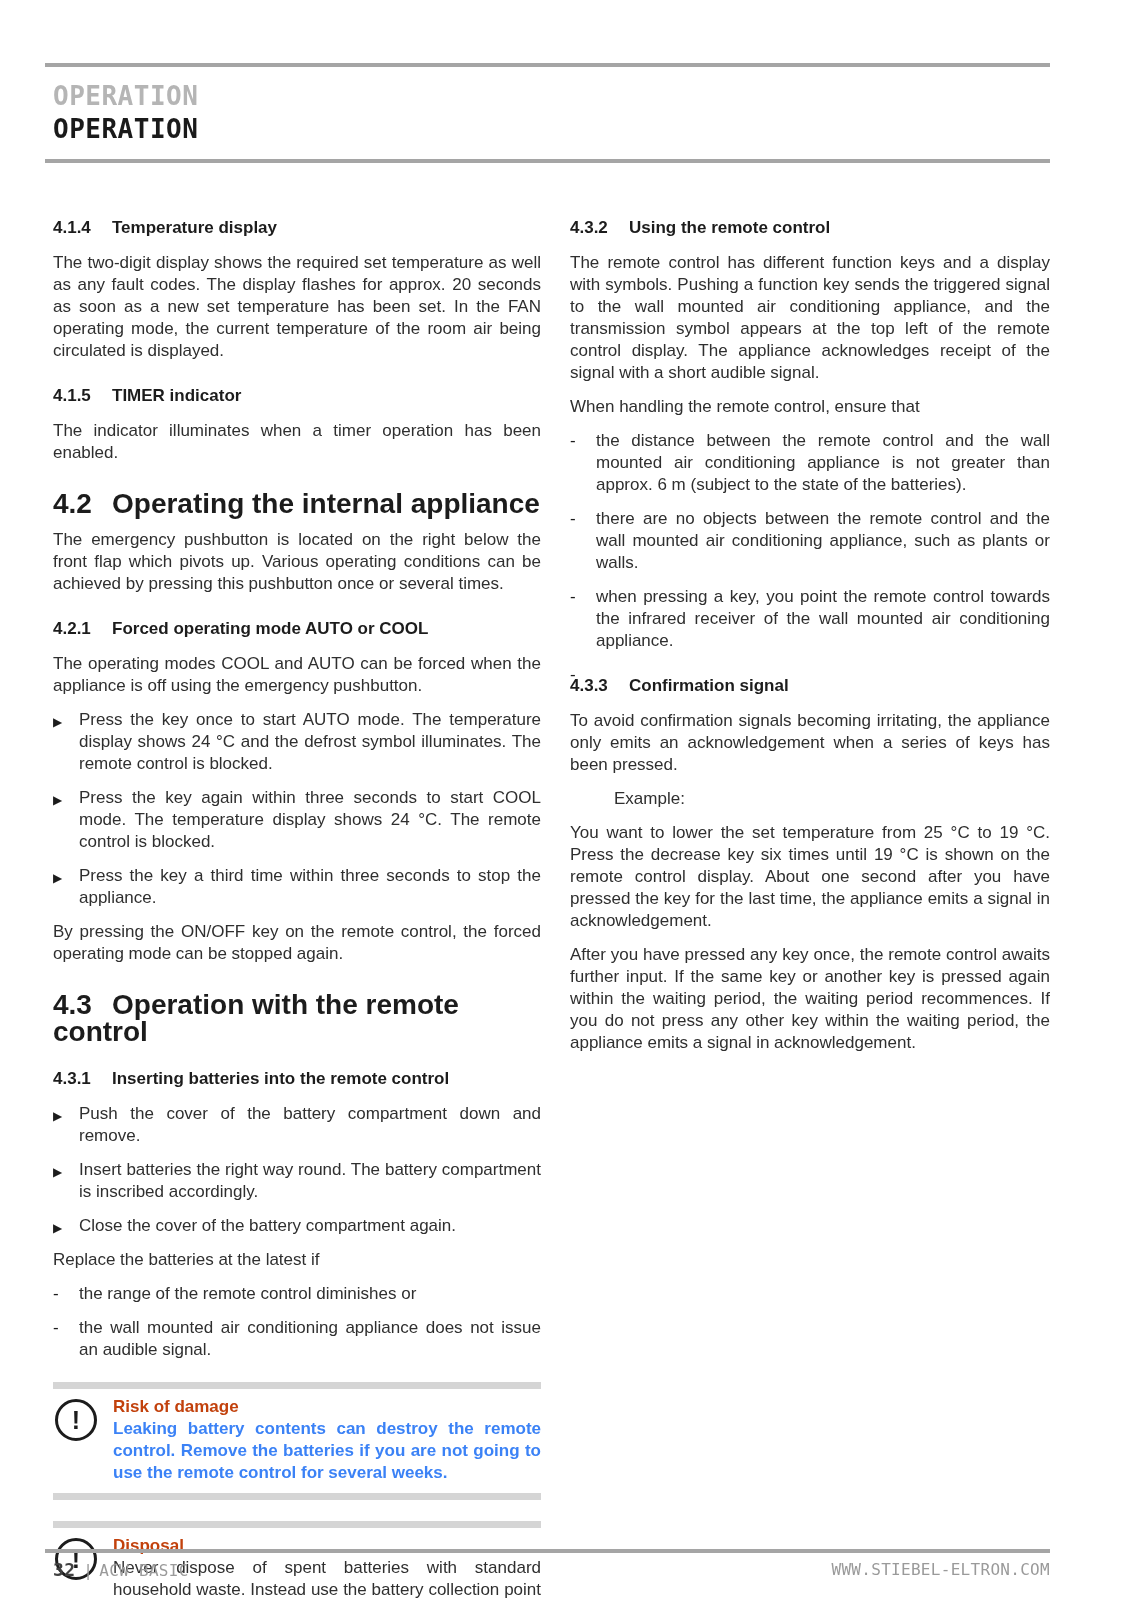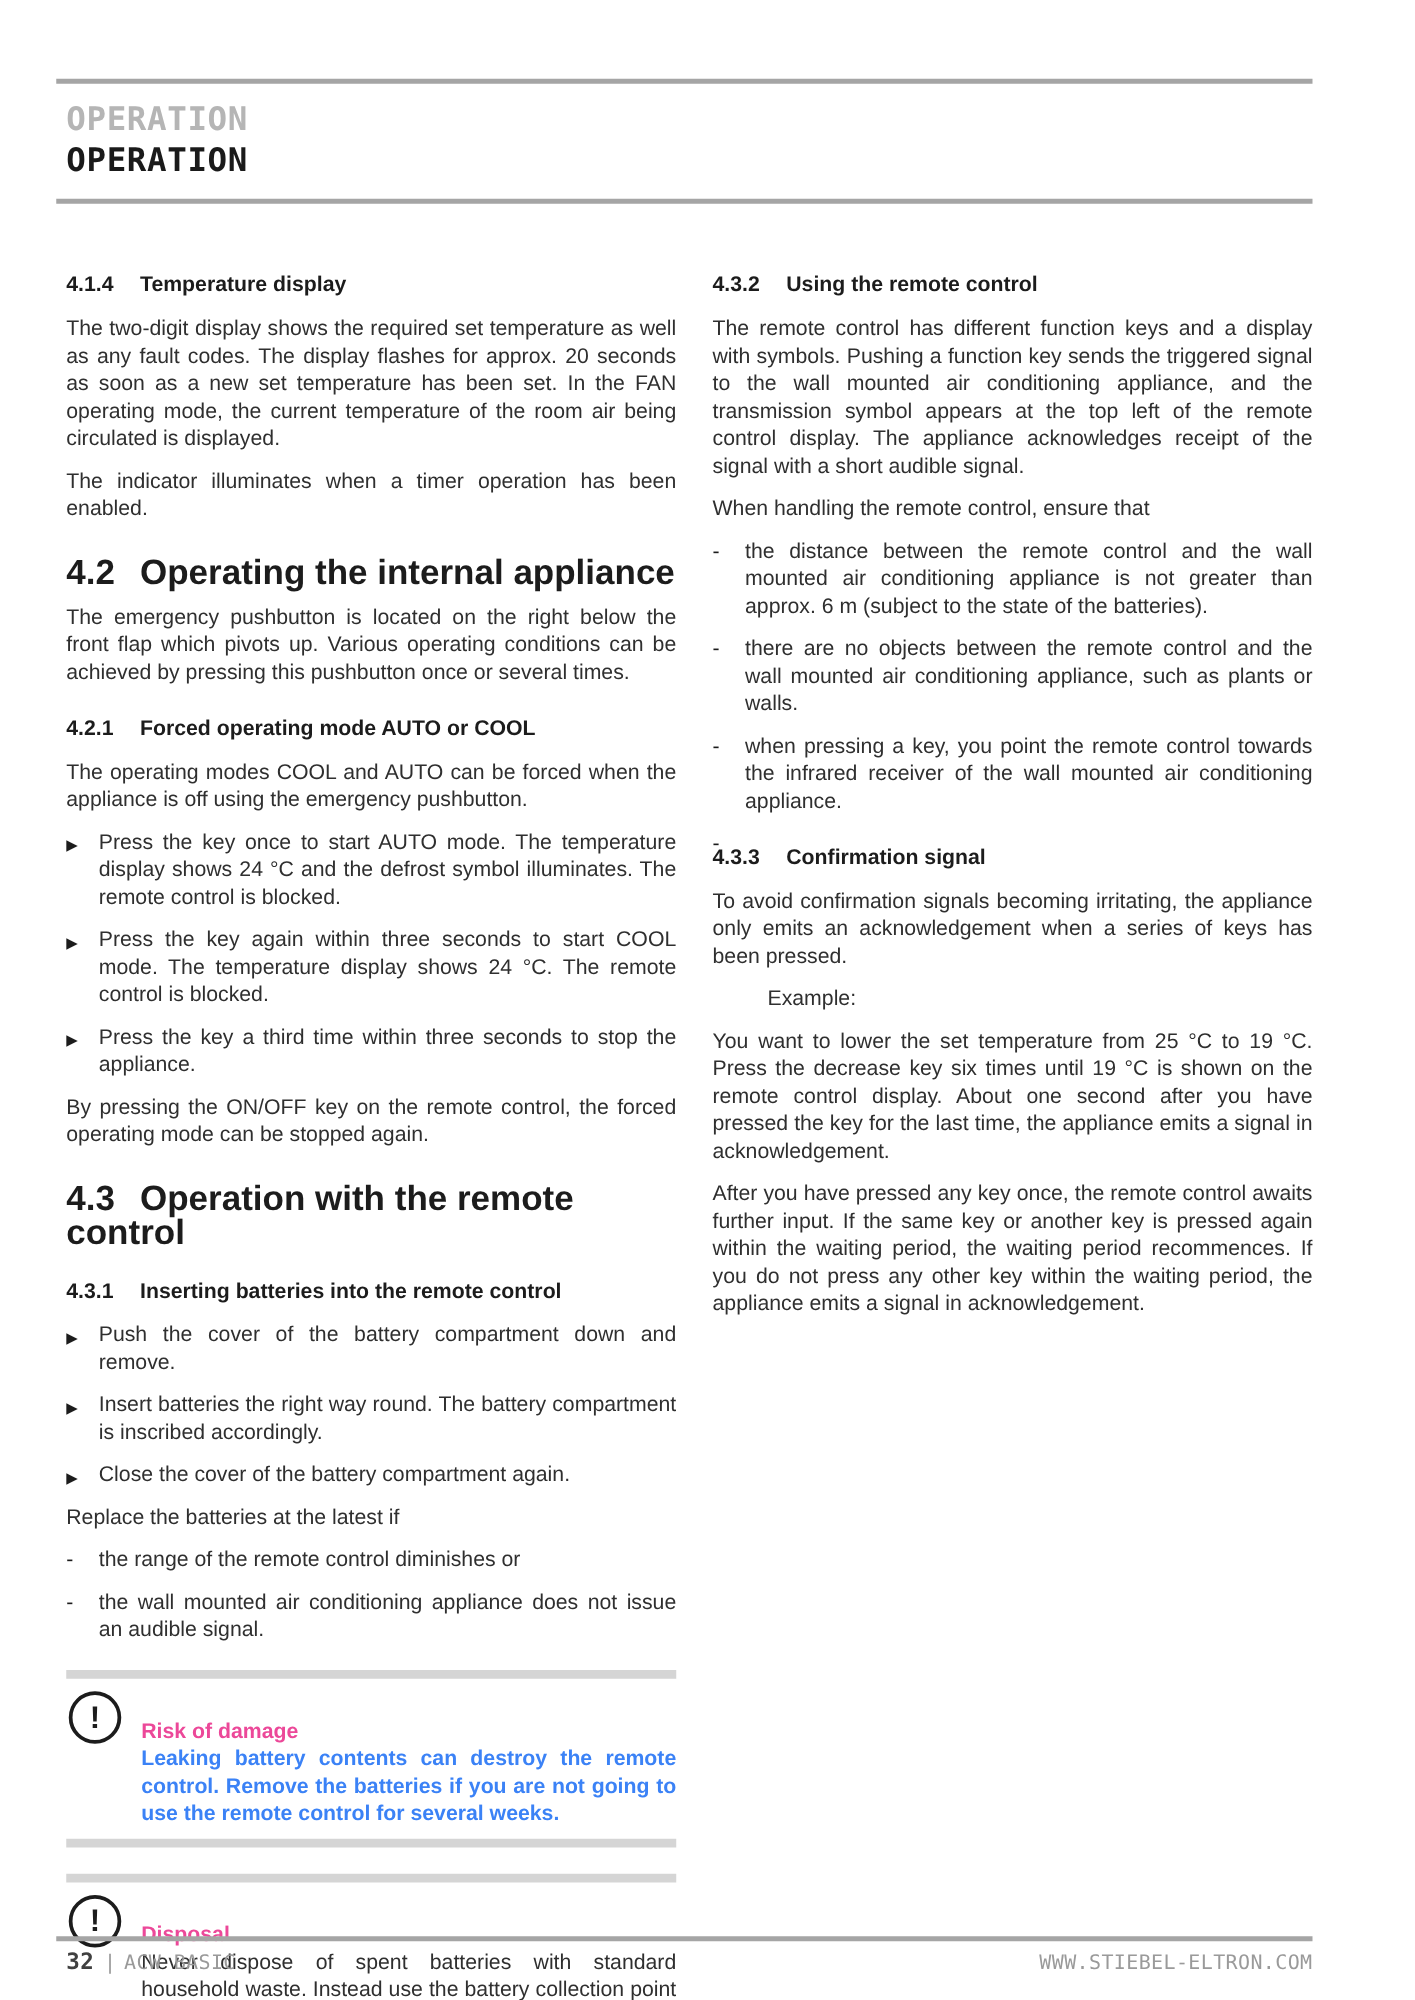--- a/index.html
+++ b/index.html
@@ -50,21 +50,21 @@
   .warnbox { margin-top: 21px; }
   .warnbar { height: 7px; background: #d5d5d5; }
   .warncontent { display: flex; padding: 7px 0 9px; }
   .warnicon {
     flex: 0 0 42px; width: 42px; height: 42px; margin: 3px 16px 0 2px;
     border: 3px solid #1c1c1c; border-radius: 50%;
     display: flex; align-items: center; justify-content: center;
     font-weight: bold; font-size: 25px; color: #1c1c1c;
   }
   .warntext { flex: 1; }
-  .warntitle { font-weight: bold; color: #ec4899; margin-top: 24px; }
+  .warntitle { font-weight: bold; color: #c2410c; }
   .warnpara { text-align: justify; }
   .warnbox.bold-body .warnpara { font-weight: bold; color: #3b82f6; }
 
   .page-footer { position: absolute; top: 1549px; left: 0; width: 100%; }
   .footer-row {
     margin-left: 53px; width: 997px;
     display: flex; justify-content: space-between;
     font-family: "DejaVu Sans Mono", monospace;
     font-size: 16px; line-height: 20px;
     color: #9a9a9a; padding-top: 7px; letter-spacing: 0.3px;
@@ -84,20 +84,23 @@
 
 <div class="columns">
 
   <div class="col">
 
     <div class="h3">
       <span class="hnum">4.1.4</span><span>Temperature display</span>
     </div>
     <div class="para">The two-digit display shows the required set temperature as well as any fault codes. The display flashes for approx. 20 seconds as soon as a new set temperature has been set. In the FAN operating mode, the current temperature of the room air being circulated is displayed.</div>
 
+    <div class="h3">
+      <span class="hnum">4.1.5</span><span>TIMER indicator</span>
+    </div>
     <div class="para">The indicator illuminates when a timer operation has been enabled.</div>
 
     <div class="h2">
       <span class="hnum">4.2</span><span>Operating the internal appliance</span>
     </div>
     <div class="para">The emergency pushbutton is located on the right below the front flap which pivots up. Various operating conditions can be achieved by pressing this pushbutton once or several times.</div>
 
     <div class="h3">
       <span class="hnum">4.2.1</span><span>Forced operating mode AUTO or COOL</span>
     </div>

